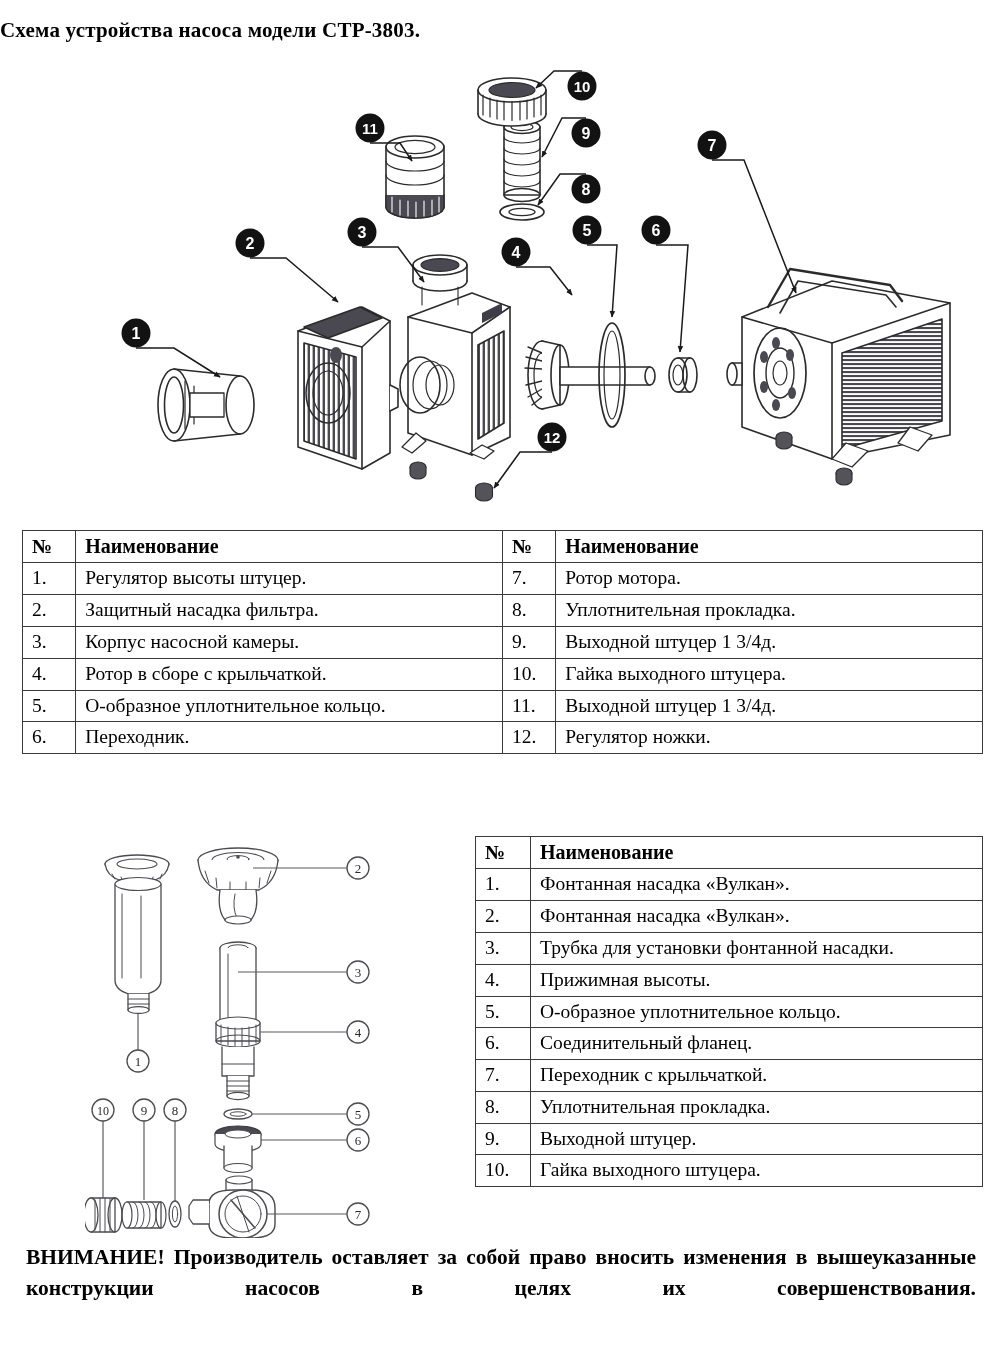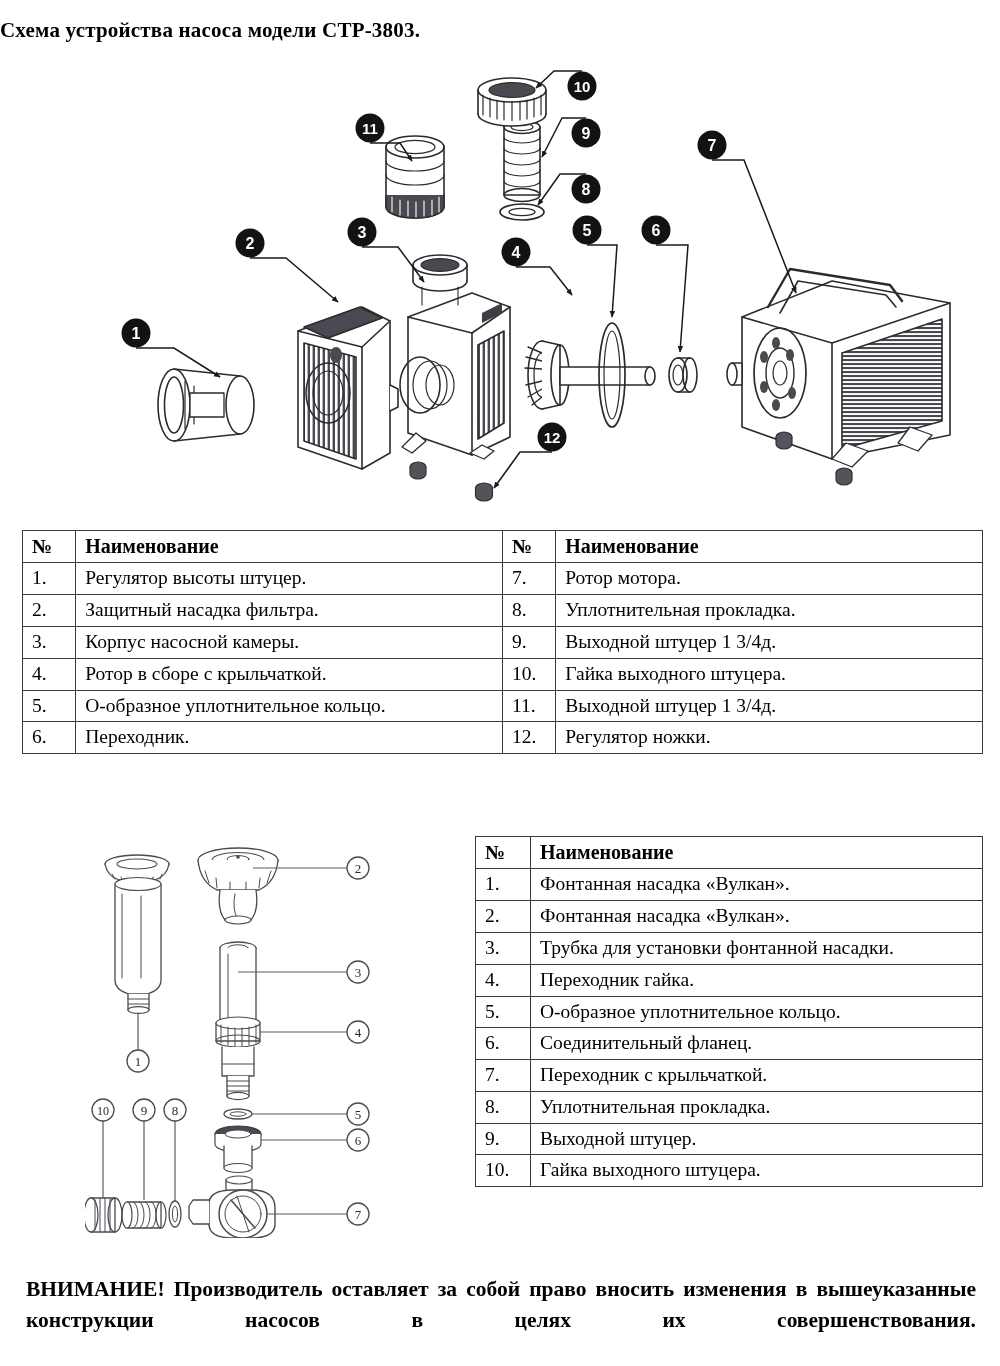--- a/index.html
+++ b/index.html
@@ -75,21 +75,21 @@
   #table-main { top: 530px; left: 22px; width: 961px; }
   #table-main td.num, #table-main th.num { width: 36px; }
   #table-main td.name, #table-main th.name { width: 408px; }
 
   #table-nozzle { top: 836px; left: 475px; width: 508px; }
   #table-nozzle td.num, #table-nozzle th.num { width: 38px; }
 
   
   .warning {
     position: absolute;
-    top: 1274px;
+    top: 1242px;
     left: 26px;
     width: 950px;
     font-size: 21.5px;
     font-weight: bold;
     line-height: 1.42;
     text-align: justify;
     text-justify: inter-word;
   }
   .warning::after {
     content: "";
@@ -562,21 +562,21 @@
     <tr>
       <td class="num">2.</td>
       <td class="name">Фонтанная насадка «Вулкан».</td>
     </tr>
     <tr>
       <td class="num">3.</td>
       <td class="name">Трубка для установки фонтанной насадки.</td>
     </tr>
     <tr>
       <td class="num">4.</td>
-      <td class="name">Переходник гайка.</td>
+      <td class="name">Прижимная высоты.</td>
     </tr>
     <tr>
       <td class="num">5.</td>
       <td class="name">О-образное уплотнительное кольцо.</td>
     </tr>
     <tr>
       <td class="num">6.</td>
       <td class="name">Соединительный фланец.</td>
     </tr>
     <tr>

